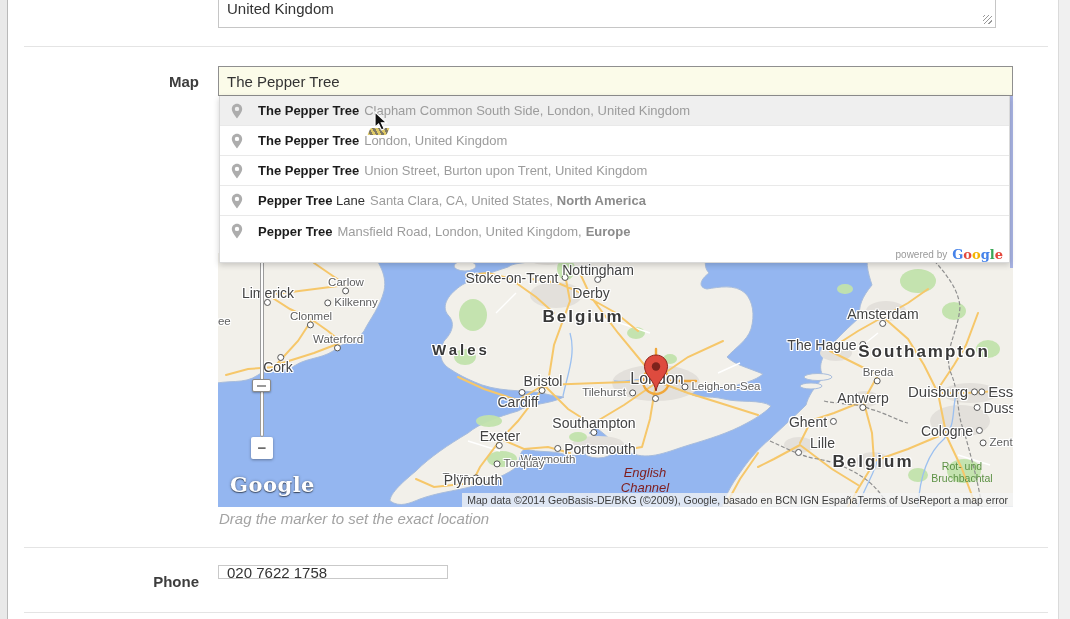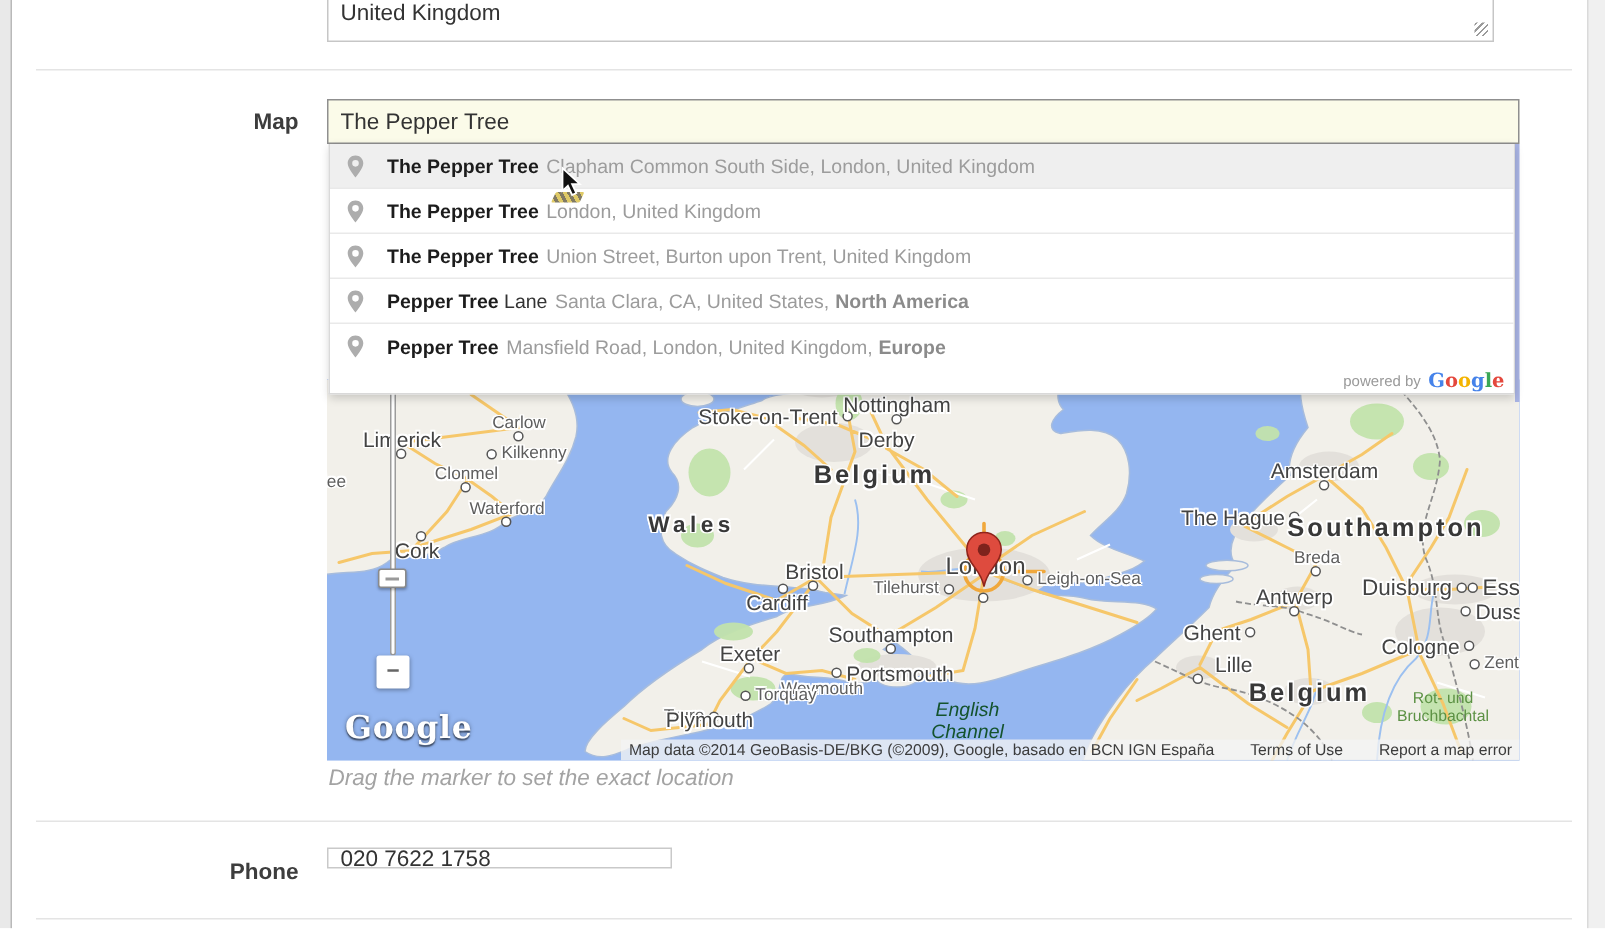--- a/index.html
+++ b/index.html
@@ -59,21 +59,21 @@
 
   .mlabel { position:absolute; transform:translate(-50%,-50%); white-space:pre-line; text-align:center;
     color:#4a4a4a; font-size:13px; z-index:3; pointer-events:none; line-height:1.15;
     text-shadow:-1px -1px 0 #fff,1px -1px 0 #fff,-1px 1px 0 #fff,1px 1px 0 #fff,0 -1px 0 #fff,0 1px 0 #fff,-1px 0 0 #fff,1px 0 0 #fff; }
   .mlabel.city { font-size:14px; color:#434343; }
   .mlabel.lg { font-size:16px; }
   .mlabel.sm { font-size:15px; }
   .mlabel.town { font-size:11.5px; color:#5e5e5e; }
   .mlabel.country { font-size:17px; font-weight:bold; color:#383838; letter-spacing:2px; }
   .mlabel.md { font-size:15px; letter-spacing:3px; }
-  .mlabel.water { font-style:italic; color:#14532d; font-size:13px; text-shadow:none; z-index:2; }
+  .mlabel.water { font-style:italic; color:#7f1d1d; font-size:13px; text-shadow:none; z-index:2; }
   .mlabel.green { color:#5c9144; font-size:10.5px; text-shadow:none; }
   .mlabel::after { display:none; content:""; position:absolute; width:5px; height:5px;
     border:1.5px solid #555; border-radius:50%; background:#fff; }
   .mlabel.dot-b::after { display:block; left:50%; top:100%; margin:-2px 0 0 -4px; }
   .mlabel.dot-a::after { display:block; left:60%; bottom:100%; margin:0 0 -2px -4px; }
   .mlabel.dot-l::after { display:block; right:100%; top:50%; margin:-4px 3px 0 0; }
   .mlabel.dot-r::after { display:block; left:100%; top:50%; margin:-4px 0 0 3px; }
   .mlabel.ring::after { display:block; left:50%; top:50%; margin:-4px; }
 
   #marker { position:absolute; left:425px; top:101px; z-index:5; }
@@ -85,21 +85,21 @@
   .zhandle::after { content:""; position:absolute; left:4px; right:4px; top:5px; height:2px; background:#9a9a9a; }
   .zminus { position:absolute; left:33px; top:184px; width:22px; height:22px; background:#fff;
     border-radius:2px; box-shadow:0 1px 3px rgba(0,0,0,.35); color:#666; font-size:15px;
     text-align:center; line-height:21px; font-weight:bold; z-index:7; cursor:pointer; }
 
   #gmap-logo { position:absolute; left:12px; top:219px; z-index:6;
     font-family:"DejaVu Serif", serif; font-size:21px; font-weight:bold; color:#fff;
     text-shadow:0 1px 1px rgba(0,0,0,.55), 0 0 3px rgba(0,0,0,.35); letter-spacing:.5px; }
 
   #map-attribution { position:absolute; right:0; bottom:0; height:14px; z-index:7;
-    background:rgba(244,244,244,.78); display:flex; align-items:center; gap:24px;
+    background:rgba(244,244,244,.78); display:flex; align-items:center; gap:0;
     font-size:10.5px; color:#3c3c3c; padding:0 5px; white-space:nowrap; }
   #map-attribution span { cursor:pointer; }
   #map-attribution .static { cursor:default; }
 
   #cursor { position:absolute; left:374px; top:111px; z-index:50; pointer-events:none; }
   #cursor-busy { position:absolute; left:369px; top:128px; width:19px; height:7px; z-index:49;
     background:repeating-linear-gradient(45deg,#d9c04c 0 2px,#6b6347 2px 4px);
     opacity:.85; transform:skewX(-25deg); border-radius:1px; }
 </style>
 </head>

